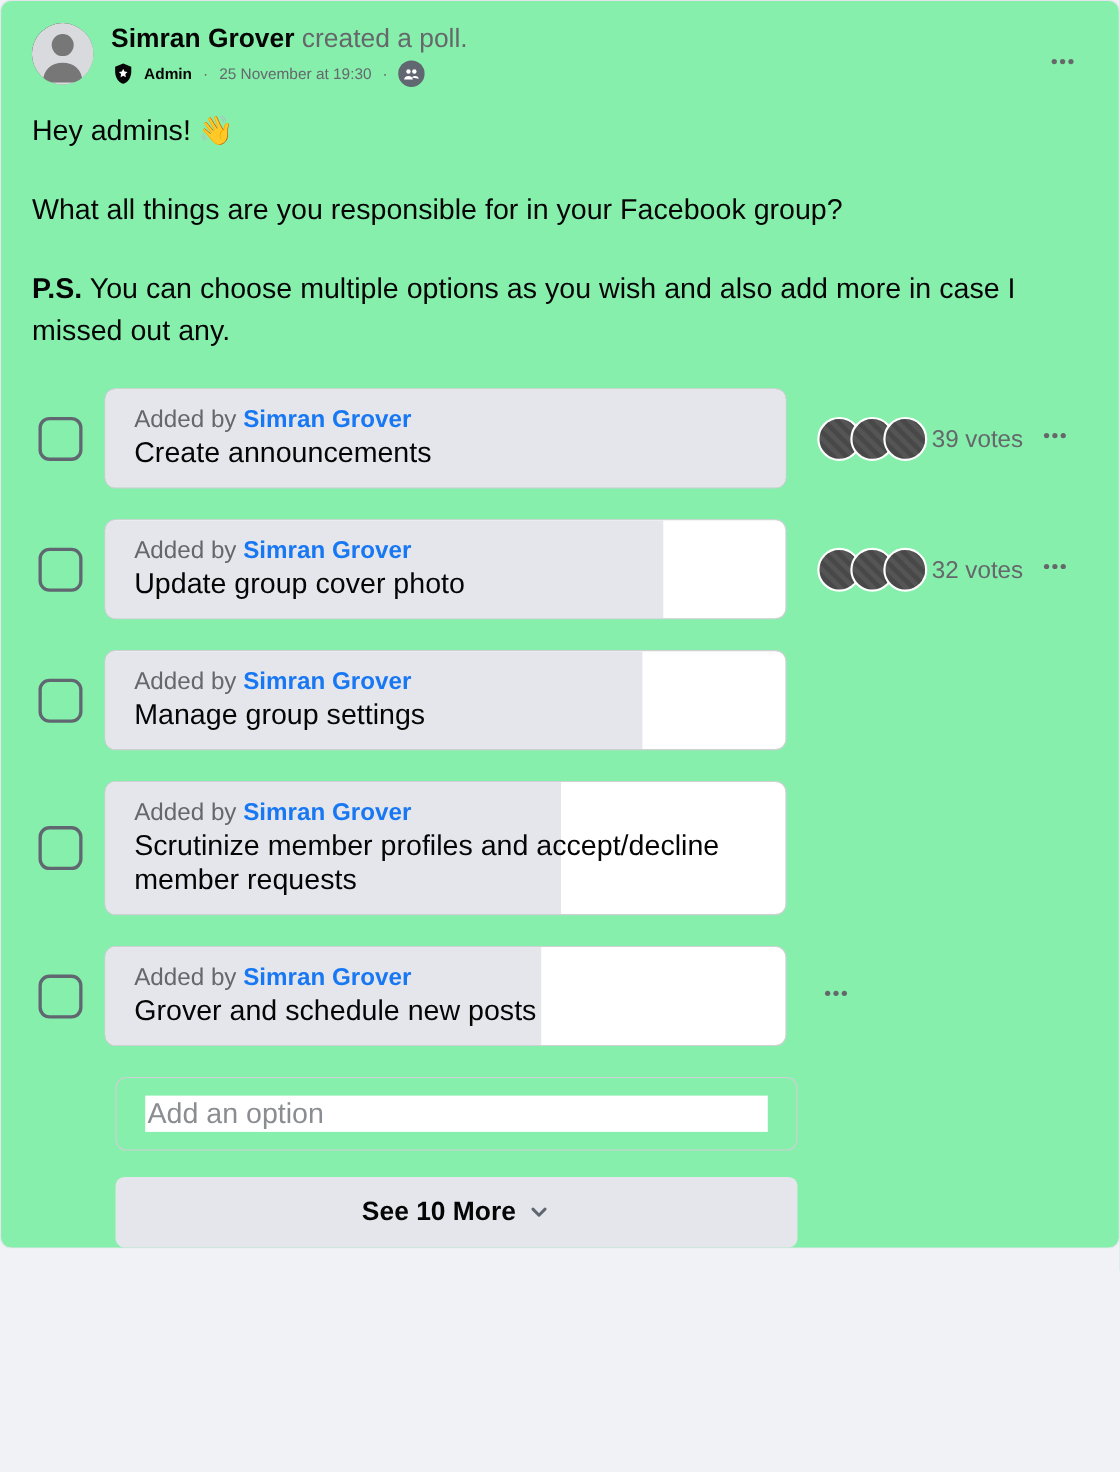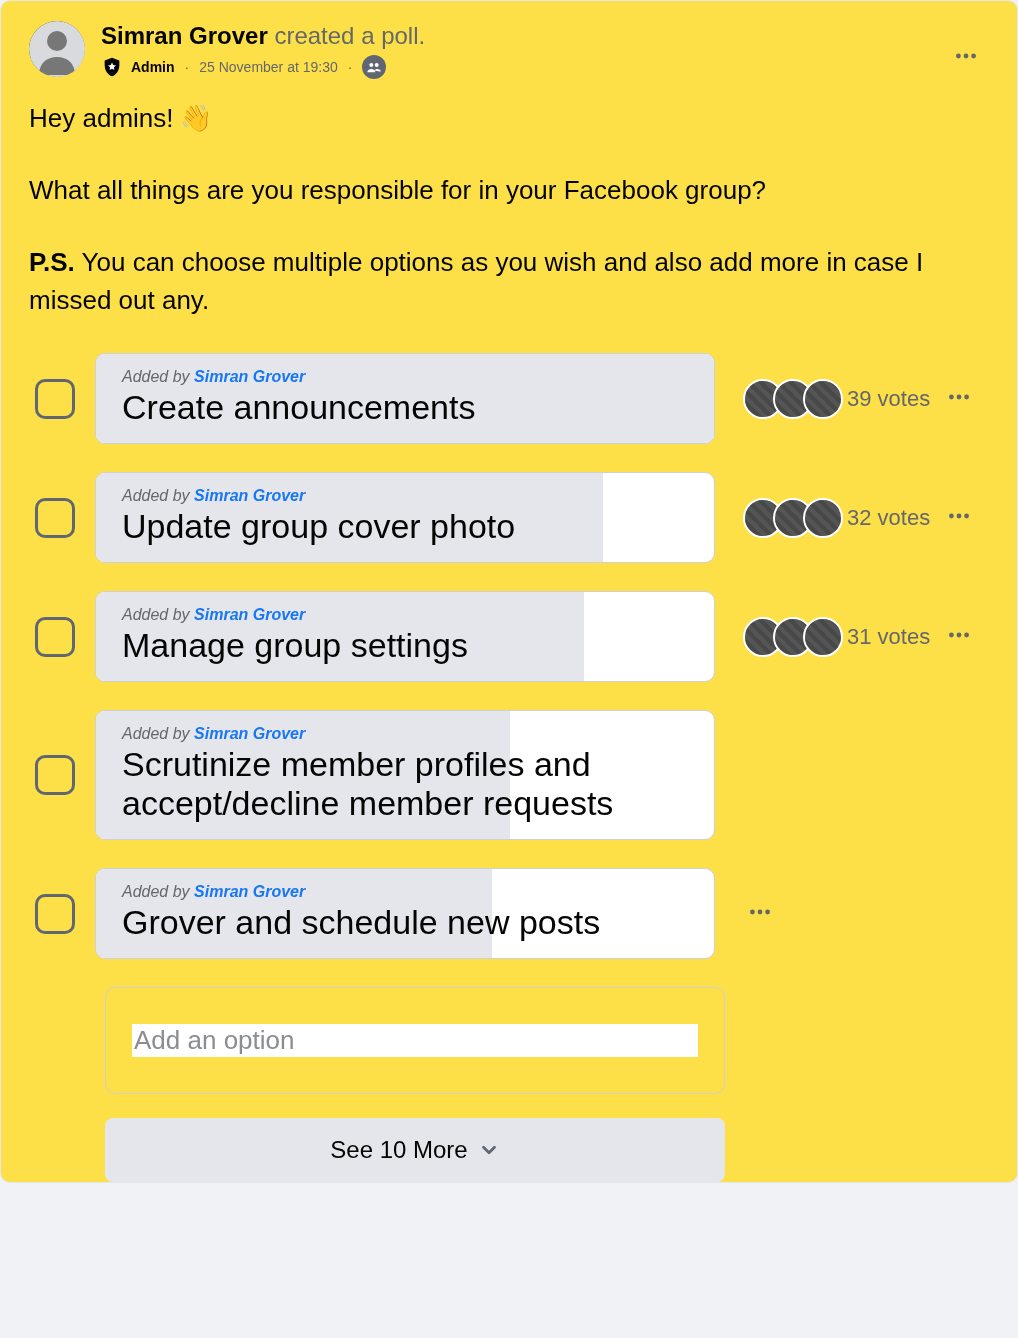--- a/index.html
+++ b/index.html
@@ -5,21 +5,21 @@
   * { box-sizing: border-box; }
   body {
     margin: 0;
     font-family: -apple-system, BlinkMacSystemFont, "Segoe UI", Helvetica, Arial, sans-serif;
     background: #f0f2f5;
     color: #050505;
   }
   .card {
     width: 1018px;
     margin: 0 auto;
-    background: #fde047;
+    background: #86efac;
     border: 1px solid #e4e6eb;
     border-radius: 10px;
     padding: 20px 28px 0 28px;
     position: relative;
   }
   .header {
     display: flex;
     align-items: flex-start;
     gap: 16px;
     position: relative;
@@ -113,31 +113,30 @@
     inset:0;
     background:#e4e6eb;
     z-index:0;
   }
   .option-content {
     position:relative;
     z-index:1;
     padding: 14px 26px 16px;
   }
   .added-by {
-    font-size: 16px;
+    font-size: 22px;
     color:#65676b;
-    font-style:italic;
   }
   .added-by .added-link {
     color:#1877f2;
     font-weight:600;
     cursor:pointer;
   }
   .option-text {
-    font-size: 34px;
+    font-size: 26px;
     color:#050505;
     margin-top:2px;
   }
   .vote-block {
     display:flex;
     align-items:center;
     gap: 12px;
     flex:none;
     margin-left: 8px;
   }
@@ -177,21 +176,21 @@
   .add-row {
     display:flex;
     align-items:center;
     margin-left: 76px;
     margin-bottom: 24px;
   }
   .add-box {
     width: 620px;
     border: 1px solid #ced0d4;
     border-radius: 10px;
-    padding: 36px 26px;
+    padding: 16px 26px;
   }
   .add-box input {
     border:none; outline:none;
     width:100%;
     font-size:26px;
     color:#050505;
   }
   .add-box input::placeholder { color:#8a8d91; }
   .see-more-row {
     margin-left: 76px;
@@ -200,21 +199,21 @@
   .see-more {
     width:620px;
     background:#e4e6eb;
     border-radius:8px;
     padding: 18px 4px;
     display:flex;
     align-items:center;
     justify-content:center;
     gap:10px;
     font-size:24px;
-    font-weight:400;
+    font-weight:700;
     color:#050505;
     cursor:pointer;
     border:none;
   }
   .see-more svg{width:22px;height:22px;fill:#606770;}
 </style>
 </head>
 <body>
 
 <div class="card">
@@ -336,37 +335,20 @@
     <div class="checkbox"></div>
     <div class="option-box">
       <div class="option-bar" style="width:79%"></div>
       <div class="option-content">
         <div class="added-by">
           <span>Added by </span><span class="added-link">Simran Grover</span>
         </div>
         <div class="option-text">Manage group settings</div>
       </div>
     </div>
-    <div class="vote-block">
-      <div class="voters">
-        <div class="voter-avatars">
-          <div class="vav"></div>
-          <div class="vav"></div>
-          <div class="vav"></div>
-        </div>
-        <div class="vote-count">31 votes</div>
-      </div>
-      <div class="row-menu dots">
-        <svg viewBox="0 0 24 24">
-              <circle cx="5" cy="12" r="2.2"></circle>
-              <circle cx="12" cy="12" r="2.2"></circle>
-              <circle cx="19" cy="12" r="2.2"></circle>
-            </svg>
-      </div>
-    </div>
   </div>
       <div class="poll-row">
     <div class="checkbox"></div>
     <div class="option-box">
       <div class="option-bar" style="width:67%"></div>
       <div class="option-content">
         <div class="added-by">
           <span>Added by </span><span class="added-link">Simran Grover</span>
         </div>
         <div class="option-text">Scrutinize member profiles and accept/decline member requests</div>

